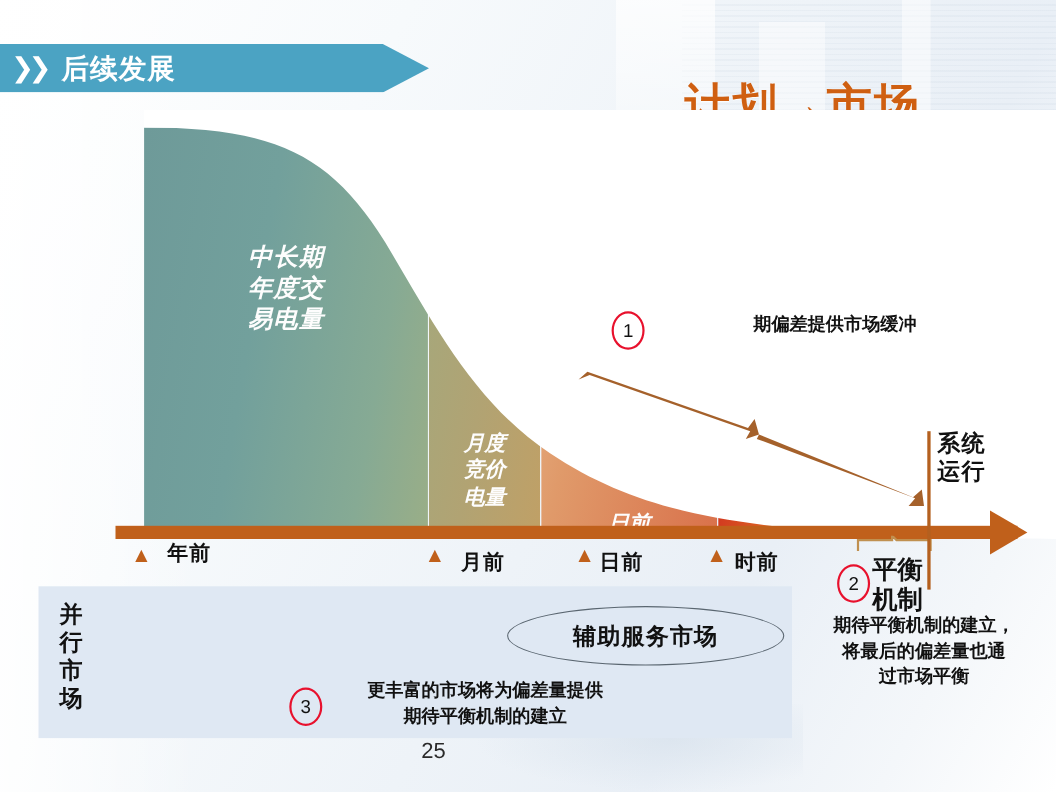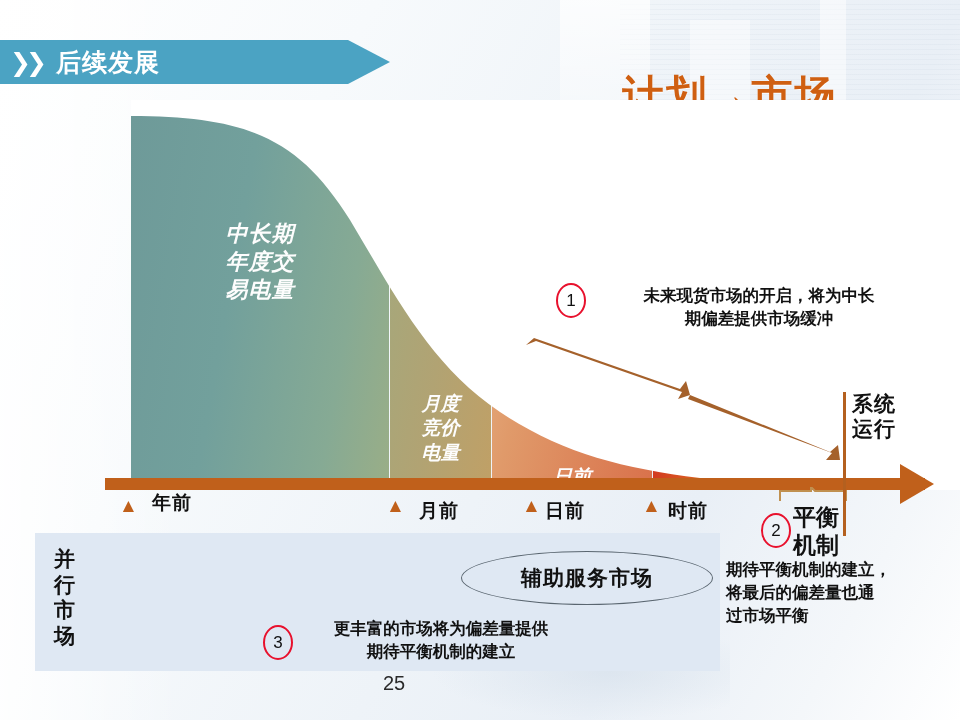--- a/index.html
+++ b/index.html
@@ -206,30 +206,29 @@
   </svg>
 
   <div id="sysline"></div>
   <div id="syslabel">
     <div>系统</div>
     <div>运行</div>
   </div>
 
   <div class="num" style="left:556px;top:283px;">1</div>
   <div class="note" style="left:594px;top:284px;width:330px;text-align:center;">
-    <div>未来现货市场的开启，将为中长</div>
     <div>期偏差提供市场缓冲</div>
   </div>
 
   <div class="num" style="left:761px;top:513px;">2</div>
   <div class="note" style="left:789px;top:503px;width:54px;font-size:23px;line-height:1.22;text-align:center;">
     <div>平衡</div>
     <div>机制</div>
   </div>
-  <div class="note" style="left:726px;top:558px;width:228px;text-align:left;">
+  <div class="note" style="left:726px;top:558px;width:228px;text-align:center;">
     <div>期待平衡机制的建立，</div>
     <div>将最后的偏差量也通</div>
     <div>过市场平衡</div>
   </div>
 
   <div id="pm"></div>
   <div id="pm-label">
     <div>并</div>
     <div>行</div>
     <div>市</div>

